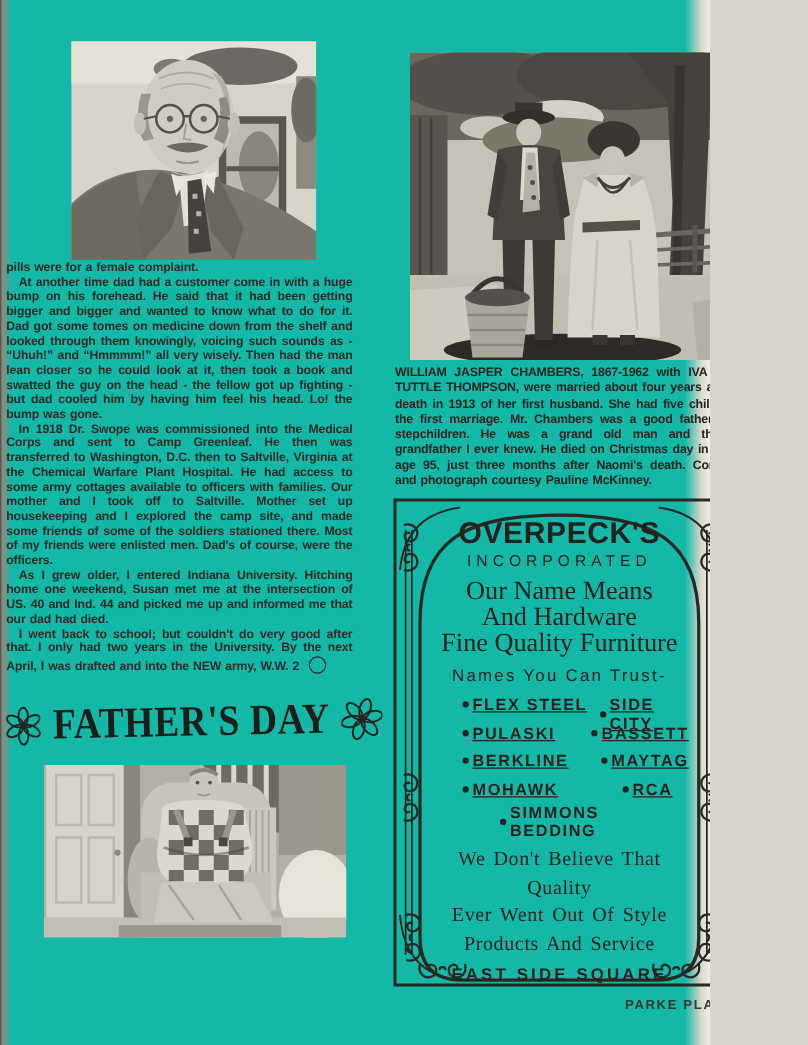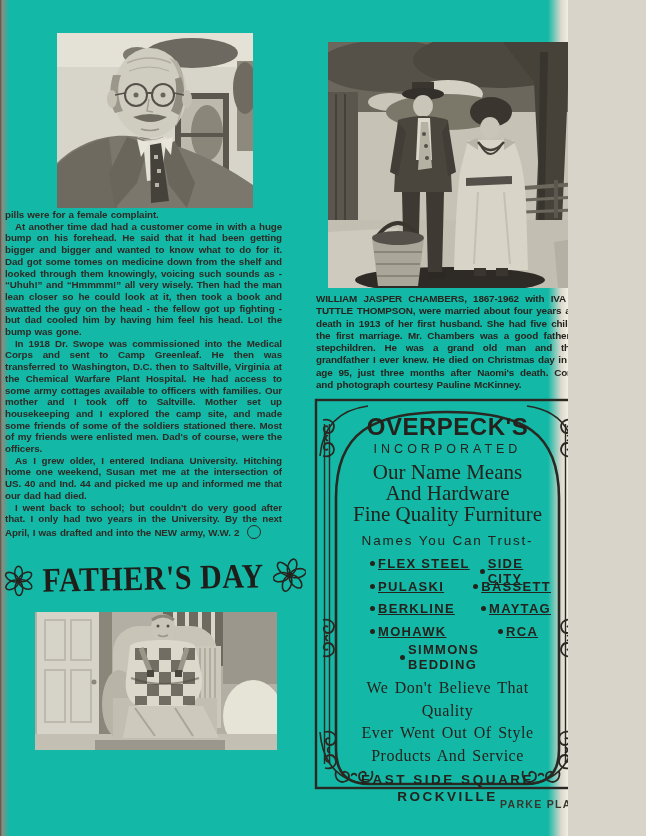--- a/index.html
+++ b/index.html
@@ -383,19 +383,18 @@
             </span>
         </div>
       </div>
       <div class="ad-serif ad-slogan">
         <div>We Don't Believe That Quality</div>
         <div>Ever Went Out Of Style</div>
         <div>Products And Service</div>
       </div>
       <div class="ad-loc">
         <div>EAST SIDE SQUARE</div>
-        <div>ROCKVILLE</div>
       </div>
     </div>
   </div>
 
   <div class="footer">PARKE PLACE 31</div>
 </div>
 
 </body></html>

